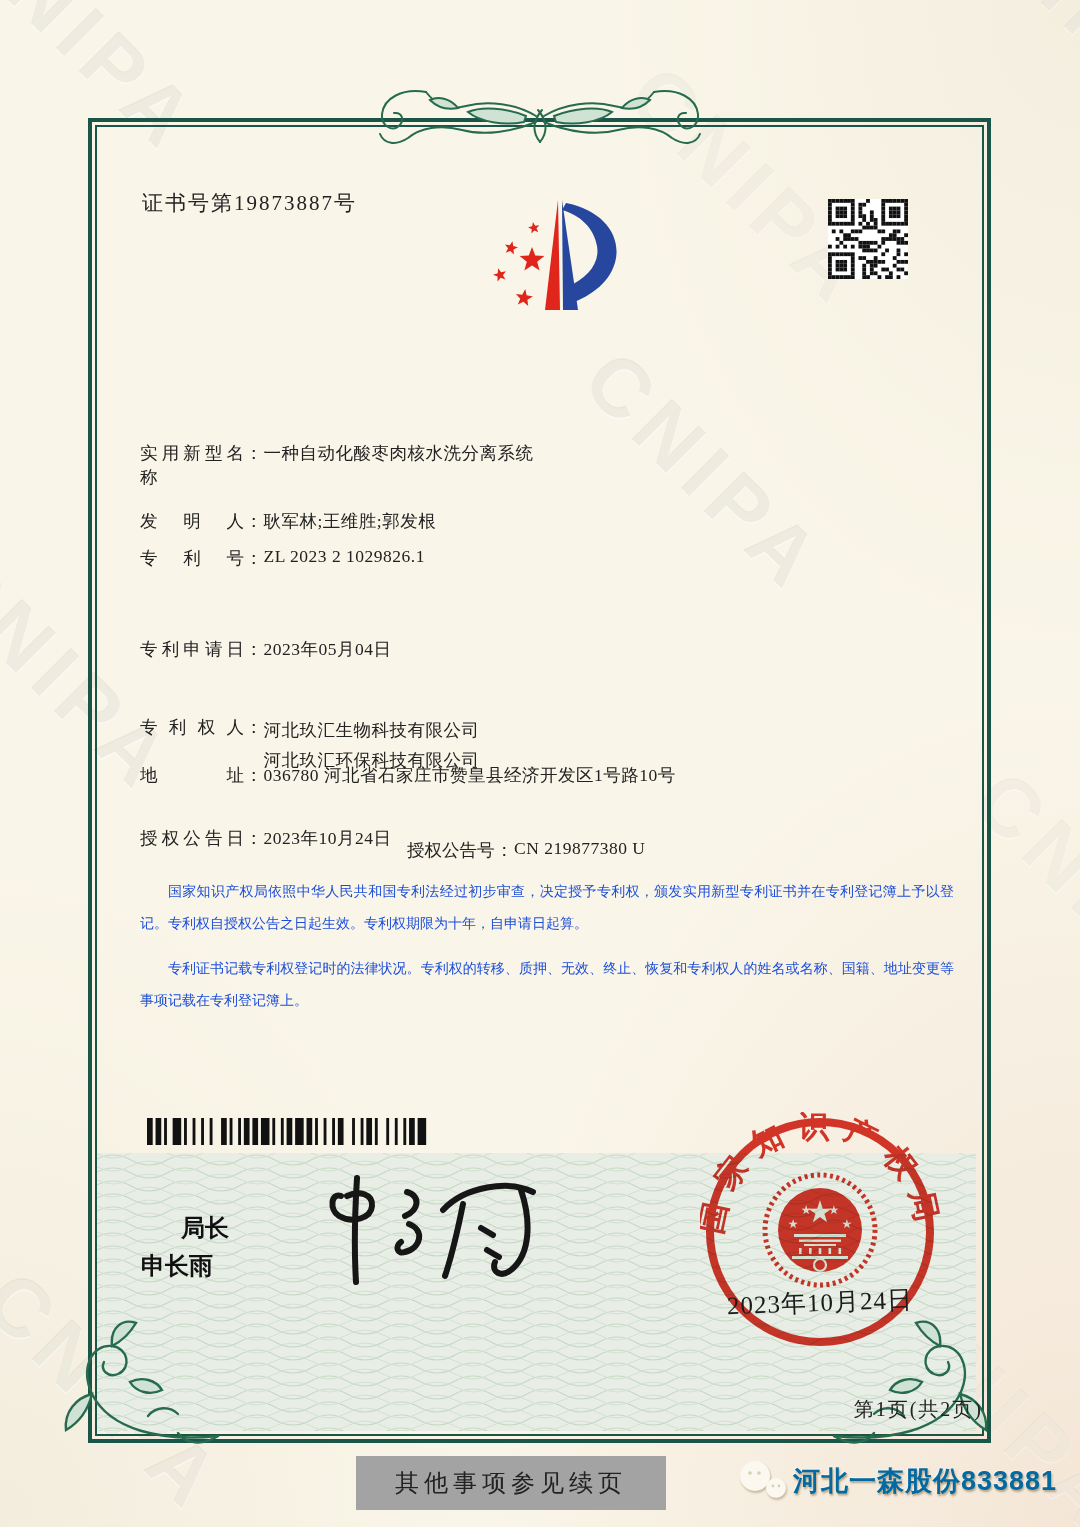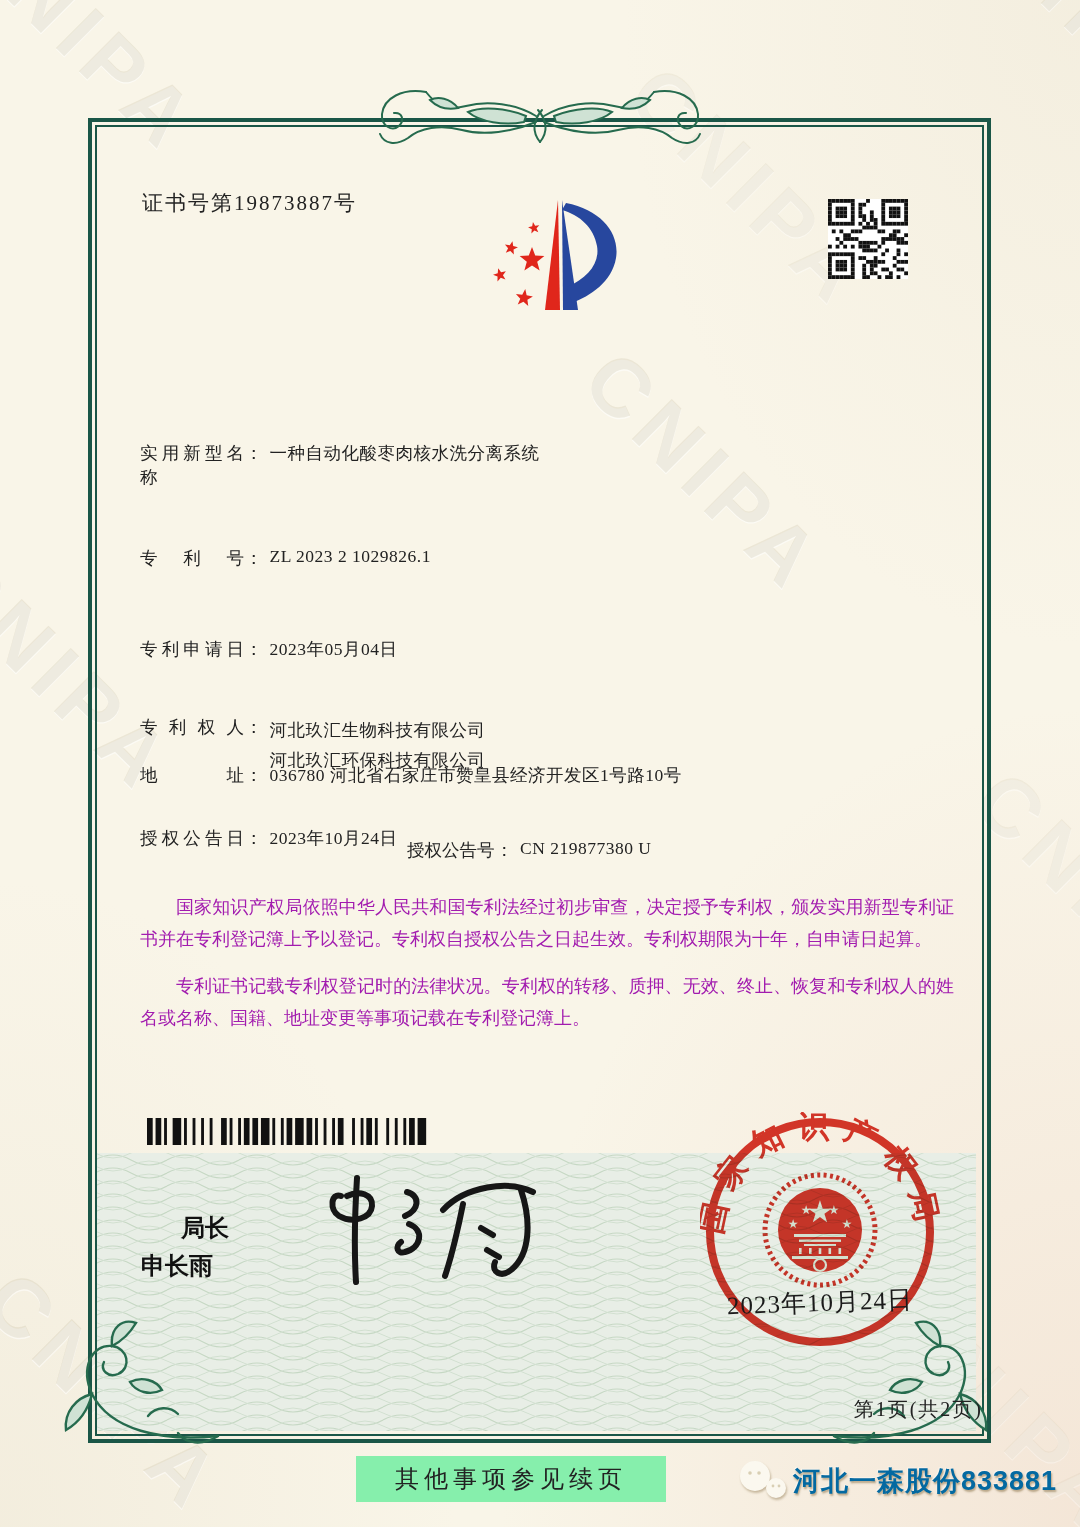--- a/index.html
+++ b/index.html
@@ -37,41 +37,41 @@
     position:absolute;left:142px;top:189px;z-index:4;
     font-size:21px;letter-spacing:2px;color:#222;
   }
   .title{
     position:absolute;left:88px;top:334px;width:895px;z-index:4;
     text-align:center;font-size:57px;font-weight:bold;letter-spacing:5px;color:#151515;
   }
   .fieldrow{position:absolute;left:140px;width:830px;z-index:4;font-size:17.5px;color:#222;}
   .lbl{display:inline-block;width:104px;text-align:justify;text-align-last:justify;vertical-align:top;}
   .colon{display:inline-block;margin-left:1px;vertical-align:top;}
-  .val{display:inline-block;margin-left:7px;vertical-align:top;letter-spacing:.5px;}
+  .val{display:inline-block;margin-left:1px;vertical-align:top;letter-spacing:.5px;}
   .val2line div{line-height:30px;}
   .pair2{position:absolute;left:267px;top:12px;}
   .paras{position:absolute;left:140px;top:876px;width:814px;z-index:4;}
   .paras p{
-    margin:15px 0 13px 0;font-size:18px;line-height:32px;
-    text-indent:2em;text-align:justify;color:#a21caf;
+    margin:0 0 13px 0;font-size:14px;line-height:32px;
+    text-indent:2em;text-align:justify;color:#1d4ed8;
   }
   .sig-title{position:absolute;left:141px;top:1212px;z-index:5;font-weight:bold;font-size:24px;color:#111;margin-left:40px;}
   .sig-name{position:absolute;left:141px;top:1250px;z-index:5;font-weight:bold;font-size:24px;color:#111;}
   .seal-date{
     position:absolute;left:700px;top:1286px;width:240px;z-index:6;
     text-align:center;font-size:25px;color:#1a1a1a;transform:rotate(-2deg);letter-spacing:1px;
   }
   .pagefoot{
     position:absolute;left:88px;top:1396px;width:895px;z-index:4;
     text-align:right;font-size:20px;letter-spacing:2px;color:#222;
   }
   .notebox{
-    position:absolute;left:356px;top:1456px;width:310px;height:46px;z-index:4;
-    background:#86efac;display:flex;align-items:center;justify-content:center;
+    position:absolute;left:356px;top:1456px;width:310px;height:54px;z-index:4;
+    background:#a3a3a3;display:flex;align-items:center;justify-content:center;
     font-size:24px;letter-spacing:5px;color:#222;
   }
   .brand{
     position:absolute;left:793px;top:1463px;z-index:4;white-space:nowrap;
     font:bold 27px "Liberation Sans","DejaVu Sans",sans-serif;letter-spacing:1px;
     color:#0369a1;text-shadow:1px 2px 2px rgba(150,128,88,.65), -1px -1px 0 rgba(255,255,255,.4);
   }
   .z4{z-index:4;} .z5{z-index:5;}
 </style>
 </head>
@@ -358,20 +358,23 @@
       <rect x="13" y="20" width="1" height="1" fill="#111"></rect>
       <rect x="15" y="20" width="1" height="1" fill="#111"></rect>
       <rect x="16" y="20" width="1" height="1" fill="#111"></rect>
       <rect x="18" y="20" width="1" height="1" fill="#111"></rect>
     </svg>
 
 
   <div class="fieldrow" style="top:441px">
     <span class="lbl">实用新型名称</span><span class="colon">：</span><span class="val">一种自动化酸枣肉核水洗分离系统</span>
   </div>
+  <div class="fieldrow" style="top:509px">
+    <span class="lbl">发明人</span><span class="colon">：</span><span class="val">耿军林;王维胜;郭发根</span>
+  </div>
   <div class="fieldrow" style="top:546px">
     <span class="lbl">专利号</span><span class="colon">：</span><span class="val">ZL 2023 2 1029826.1</span>
   </div>
   <div class="fieldrow" style="top:637px">
     <span class="lbl">专利申请日</span><span class="colon">：</span><span class="val">2023年05月04日</span>
   </div>
   <div class="fieldrow" style="top:715px">
     <span class="lbl">专利权人</span><span class="colon">：</span><span class="val val2line"><div>河北玖汇生物科技有限公司</div><div>河北玖汇环保科技有限公司</div></span>
   </div>
   <div class="fieldrow" style="top:763px">

